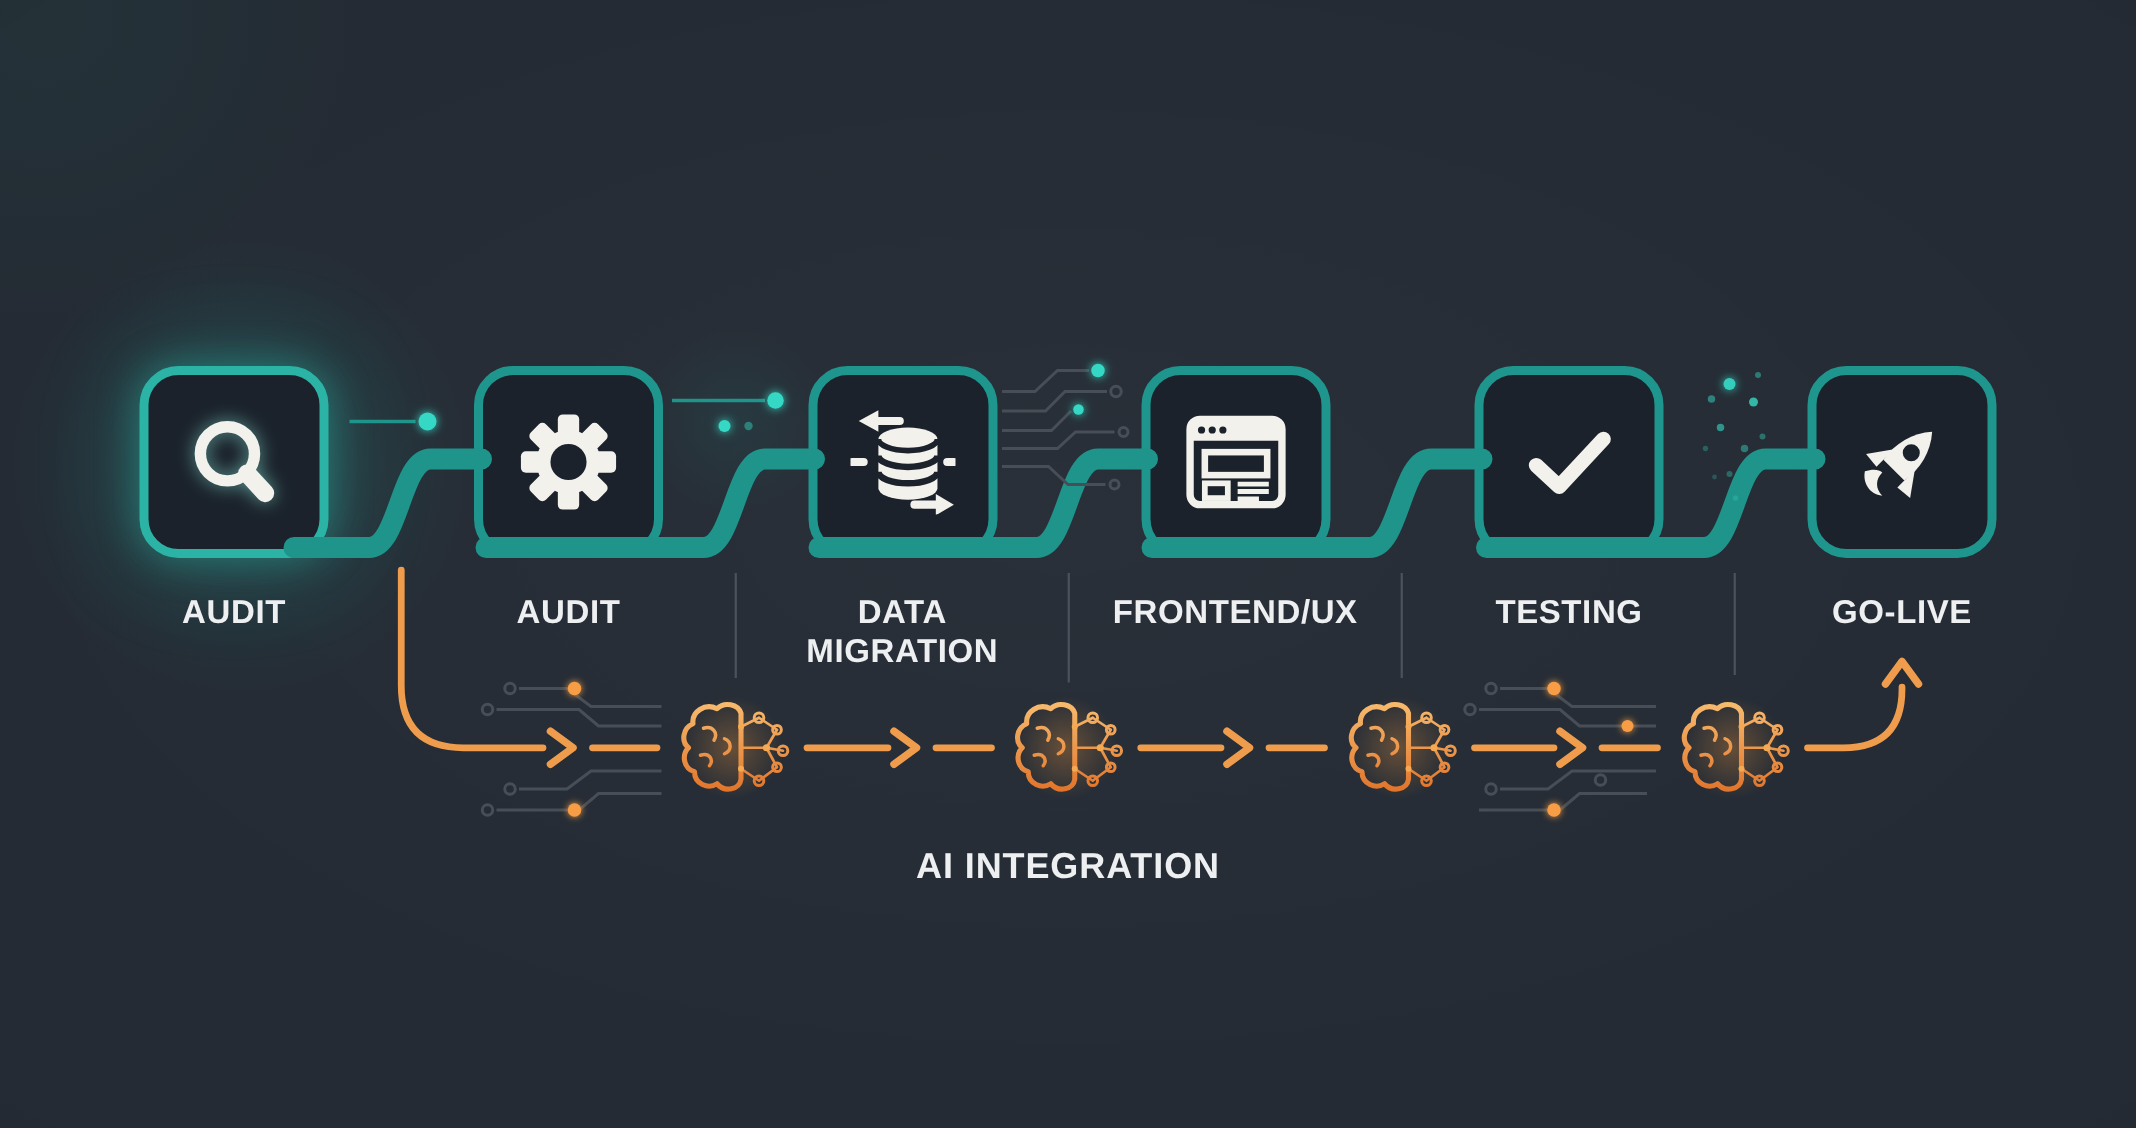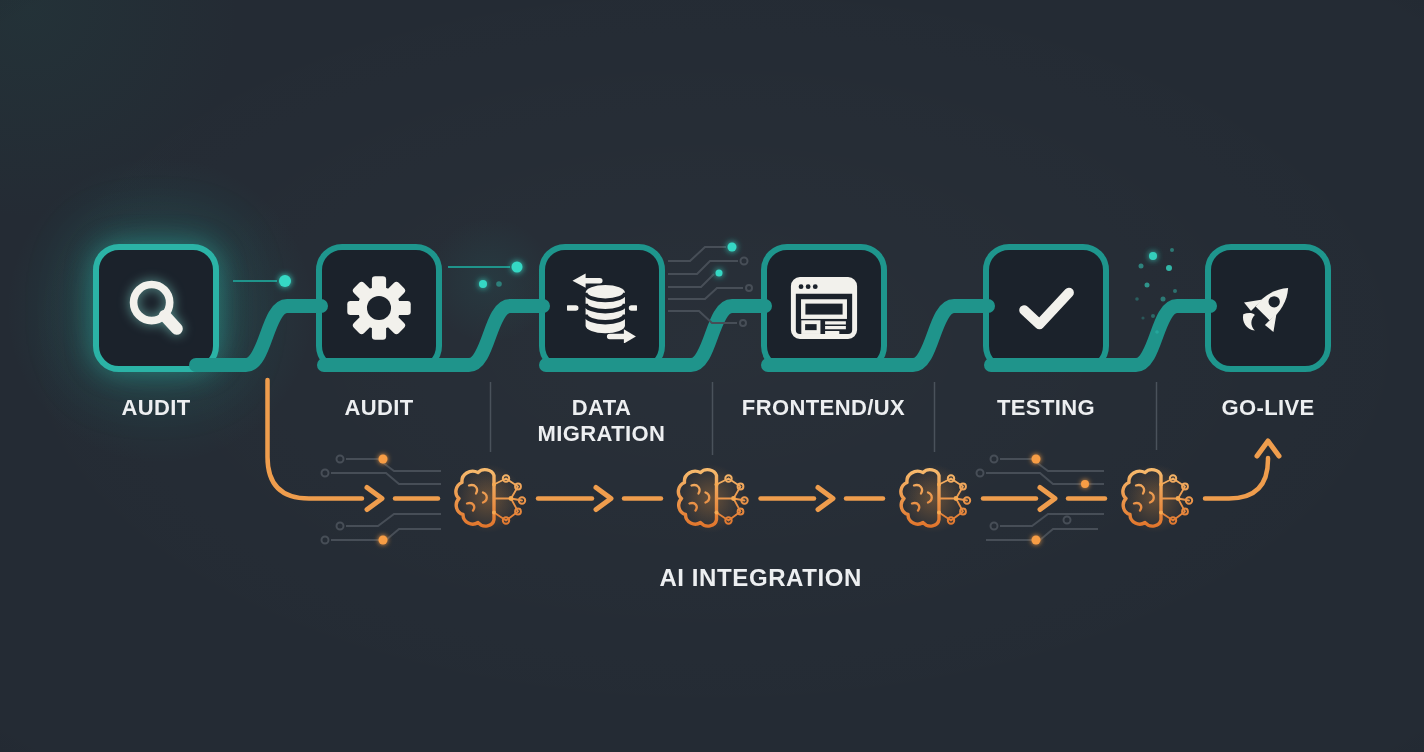--- a/index.html
+++ b/index.html
@@ -26,21 +26,21 @@
   }
   .step-box.highlight .step-icon{filter:drop-shadow(0 0 6px rgba(150,255,238,.55));}
   .step-icon{width:70px;height:70px;}
   .step-label{
     position:absolute;top:395px;width:170px;z-index:2;
     color:#edeff1;font-size:22px;font-weight:bold;line-height:26px;
     letter-spacing:.4px;text-align:center;
   }
   .ai-label{
     position:absolute;top:564px;left:562px;width:300px;z-index:2;
-    color:#edeff1;font-size:24px;font-weight:bold;letter-spacing:.6px;text-align:right;
+    color:#edeff1;font-size:24px;font-weight:bold;letter-spacing:.6px;text-align:center;
   }
 </style>
 </head>
 <body>
 
 <div class="stage">
 
   <svg class="layer" width="1424" height="752" viewBox="0 0 1424 752">
     <defs>
       <filter id="fGlowT" x="-250%" y="-250%" width="600%" height="600%">

